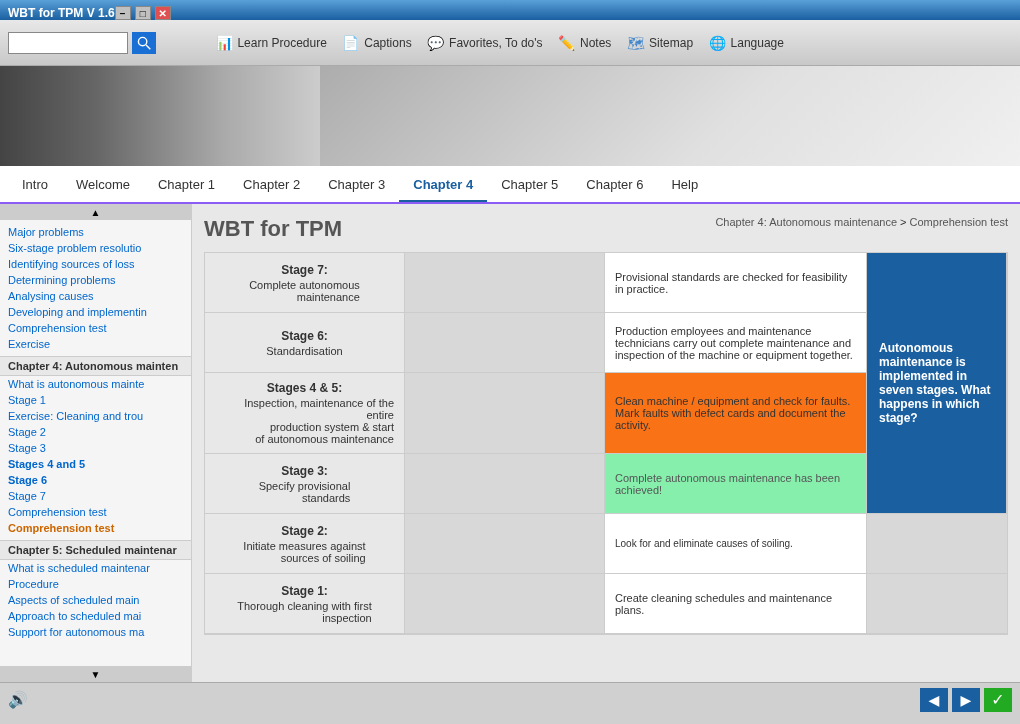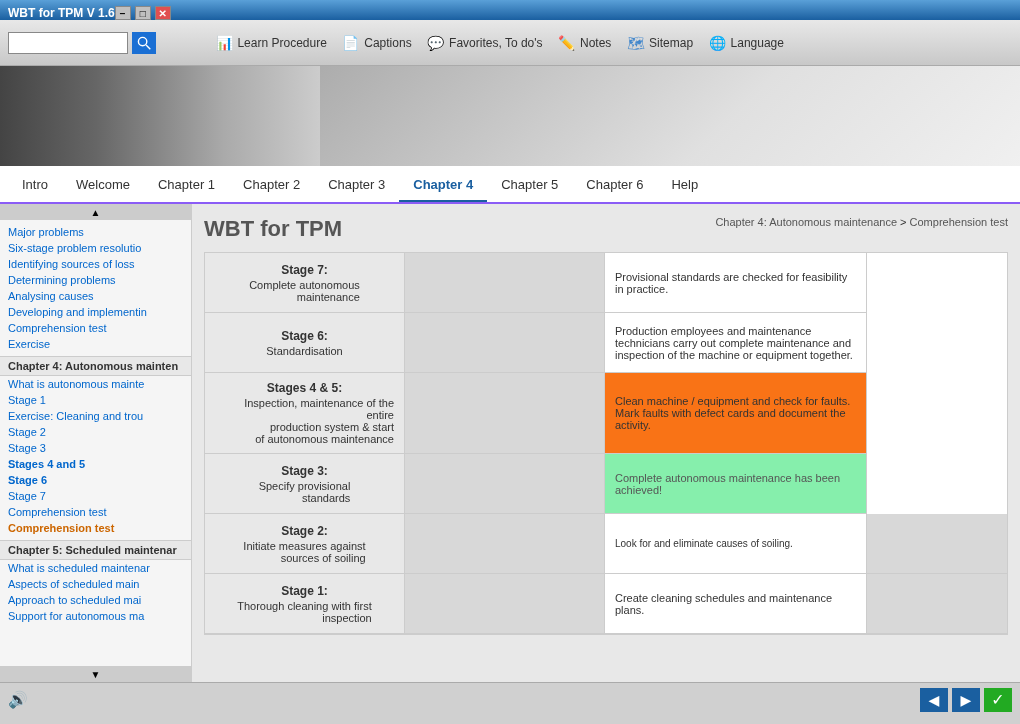--- a/index.html
+++ b/index.html
@@ -323,20 +323,21 @@
         <div class="sidebar-item">Exercise: Cleaning and trou</div>
         <div class="sidebar-item">Stage 2</div>
         <div class="sidebar-item">Stage 3</div>
         <div class="sidebar-item bold" style="font-weight: bold;">Stages 4 and 5</div>
         <div class="sidebar-item bold" style="font-weight: bold;">Stage 6</div>
         <div class="sidebar-item">Stage 7</div>
         <div class="sidebar-item">Comprehension test</div>
         <div class="sidebar-item active">Comprehension test</div>
         <div class="sidebar-chapter">Chapter 5: Scheduled maintenar</div>
         <div class="sidebar-item">What is scheduled maintenar</div>
+        <div class="sidebar-item">Procedure</div>
         <div class="sidebar-item">Aspects of scheduled main</div>
         <div class="sidebar-item">Approach to scheduled mai</div>
         <div class="sidebar-item">Support for autonomous ma</div>
       </div>
     <button class="sidebar-scrollbar-btn">▼</button>
   </div>
 
   <div id="content">
     <div id="content-header">
       <div id="content-title">WBT for TPM</div>
@@ -385,20 +386,21 @@
           </div>
           <div class="stage-cell empty" style="border-bottom: 1px solid rgb(204, 204, 204); border-right: 1px solid rgb(204, 204, 204); grid-area: 5 / 2;"></div>
           <div style="border-bottom: 1px solid rgb(204, 204, 204); border-right: 1px solid rgb(204, 204, 204); grid-area: 5 / 3; padding: 8px 10px; font-size: 10px; min-height: 60px; display: flex; align-items: center; background-color: white; color: rgb(51, 51, 51);">Look for and eliminate causes of soiling.</div>
           <div class="stage-cell stage-name" style="border-bottom: 1px solid rgb(204, 204, 204); border-right: 1px solid rgb(204, 204, 204); grid-area: 6 / 1;">
             <span class="stage-title">Stage 1:</span>
             <span class="stage-desc" style="white-space: pre-line;">Thorough cleaning with first
 inspection</span>
           </div>
           <div class="stage-cell empty" style="border-bottom: 1px solid rgb(204, 204, 204); border-right: 1px solid rgb(204, 204, 204); grid-area: 6 / 2;"></div>
           <div style="border-bottom: 1px solid rgb(204, 204, 204); border-right: 1px solid rgb(204, 204, 204); grid-area: 6 / 3; padding: 8px 10px; font-size: 11px; min-height: 60px; display: flex; align-items: center; background-color: white; color: rgb(51, 51, 51);">Create cleaning schedules and maintenance plans.</div>
+          <div class="stage-cell blue-box" style="grid-area: 1 / 4 / 5; background: rgb(26, 95, 160); color: white; font-weight: bold; font-size: 12px; padding: 12px; border-bottom: 1px solid rgb(204, 204, 204);">Autonomous maintenance is implemented in seven stages. What happens in which stage?</div>
           <div style="grid-area: 5 / 4; background: rgb(216, 216, 216); border-bottom: 1px solid rgb(204, 204, 204);"></div>
           <div style="grid-area: 6 / 4; background: rgb(216, 216, 216); border-bottom: 1px solid rgb(204, 204, 204);"></div>
         </div>
       </div>
   </div>
 </div>
 
 <div id="bottombar">
   <span class="sound-icon">🔊</span>
   <div class="nav-arrows">

